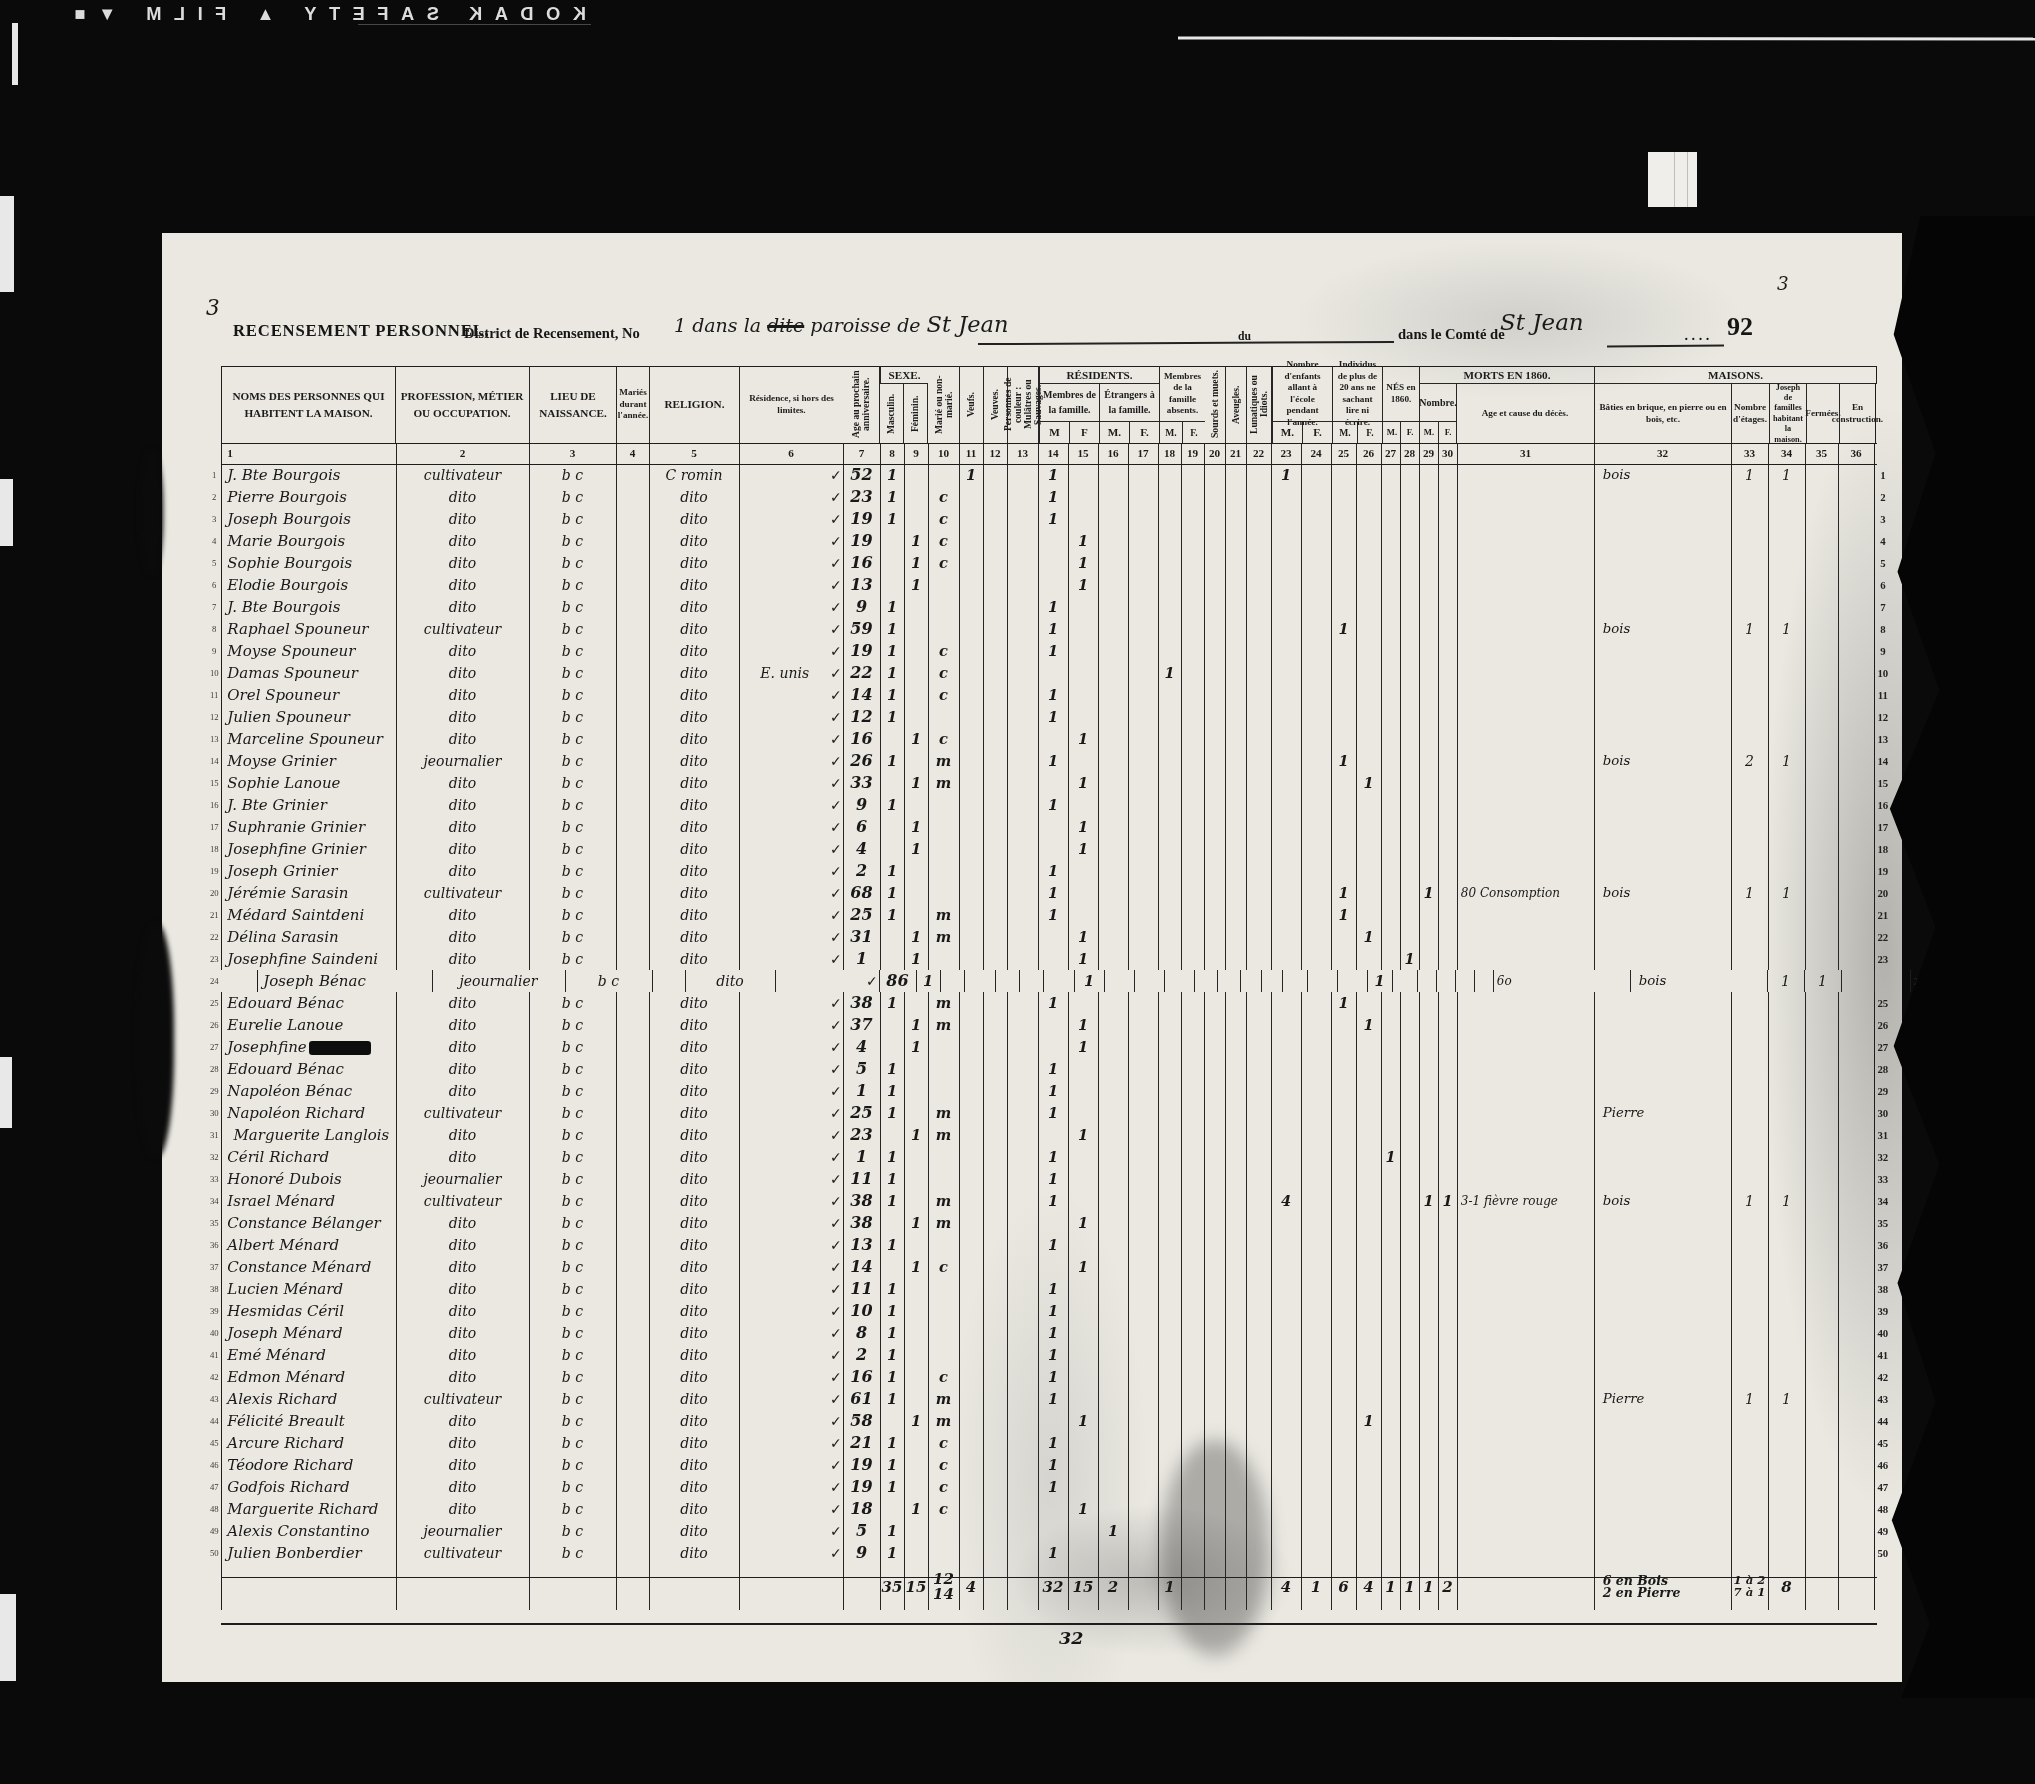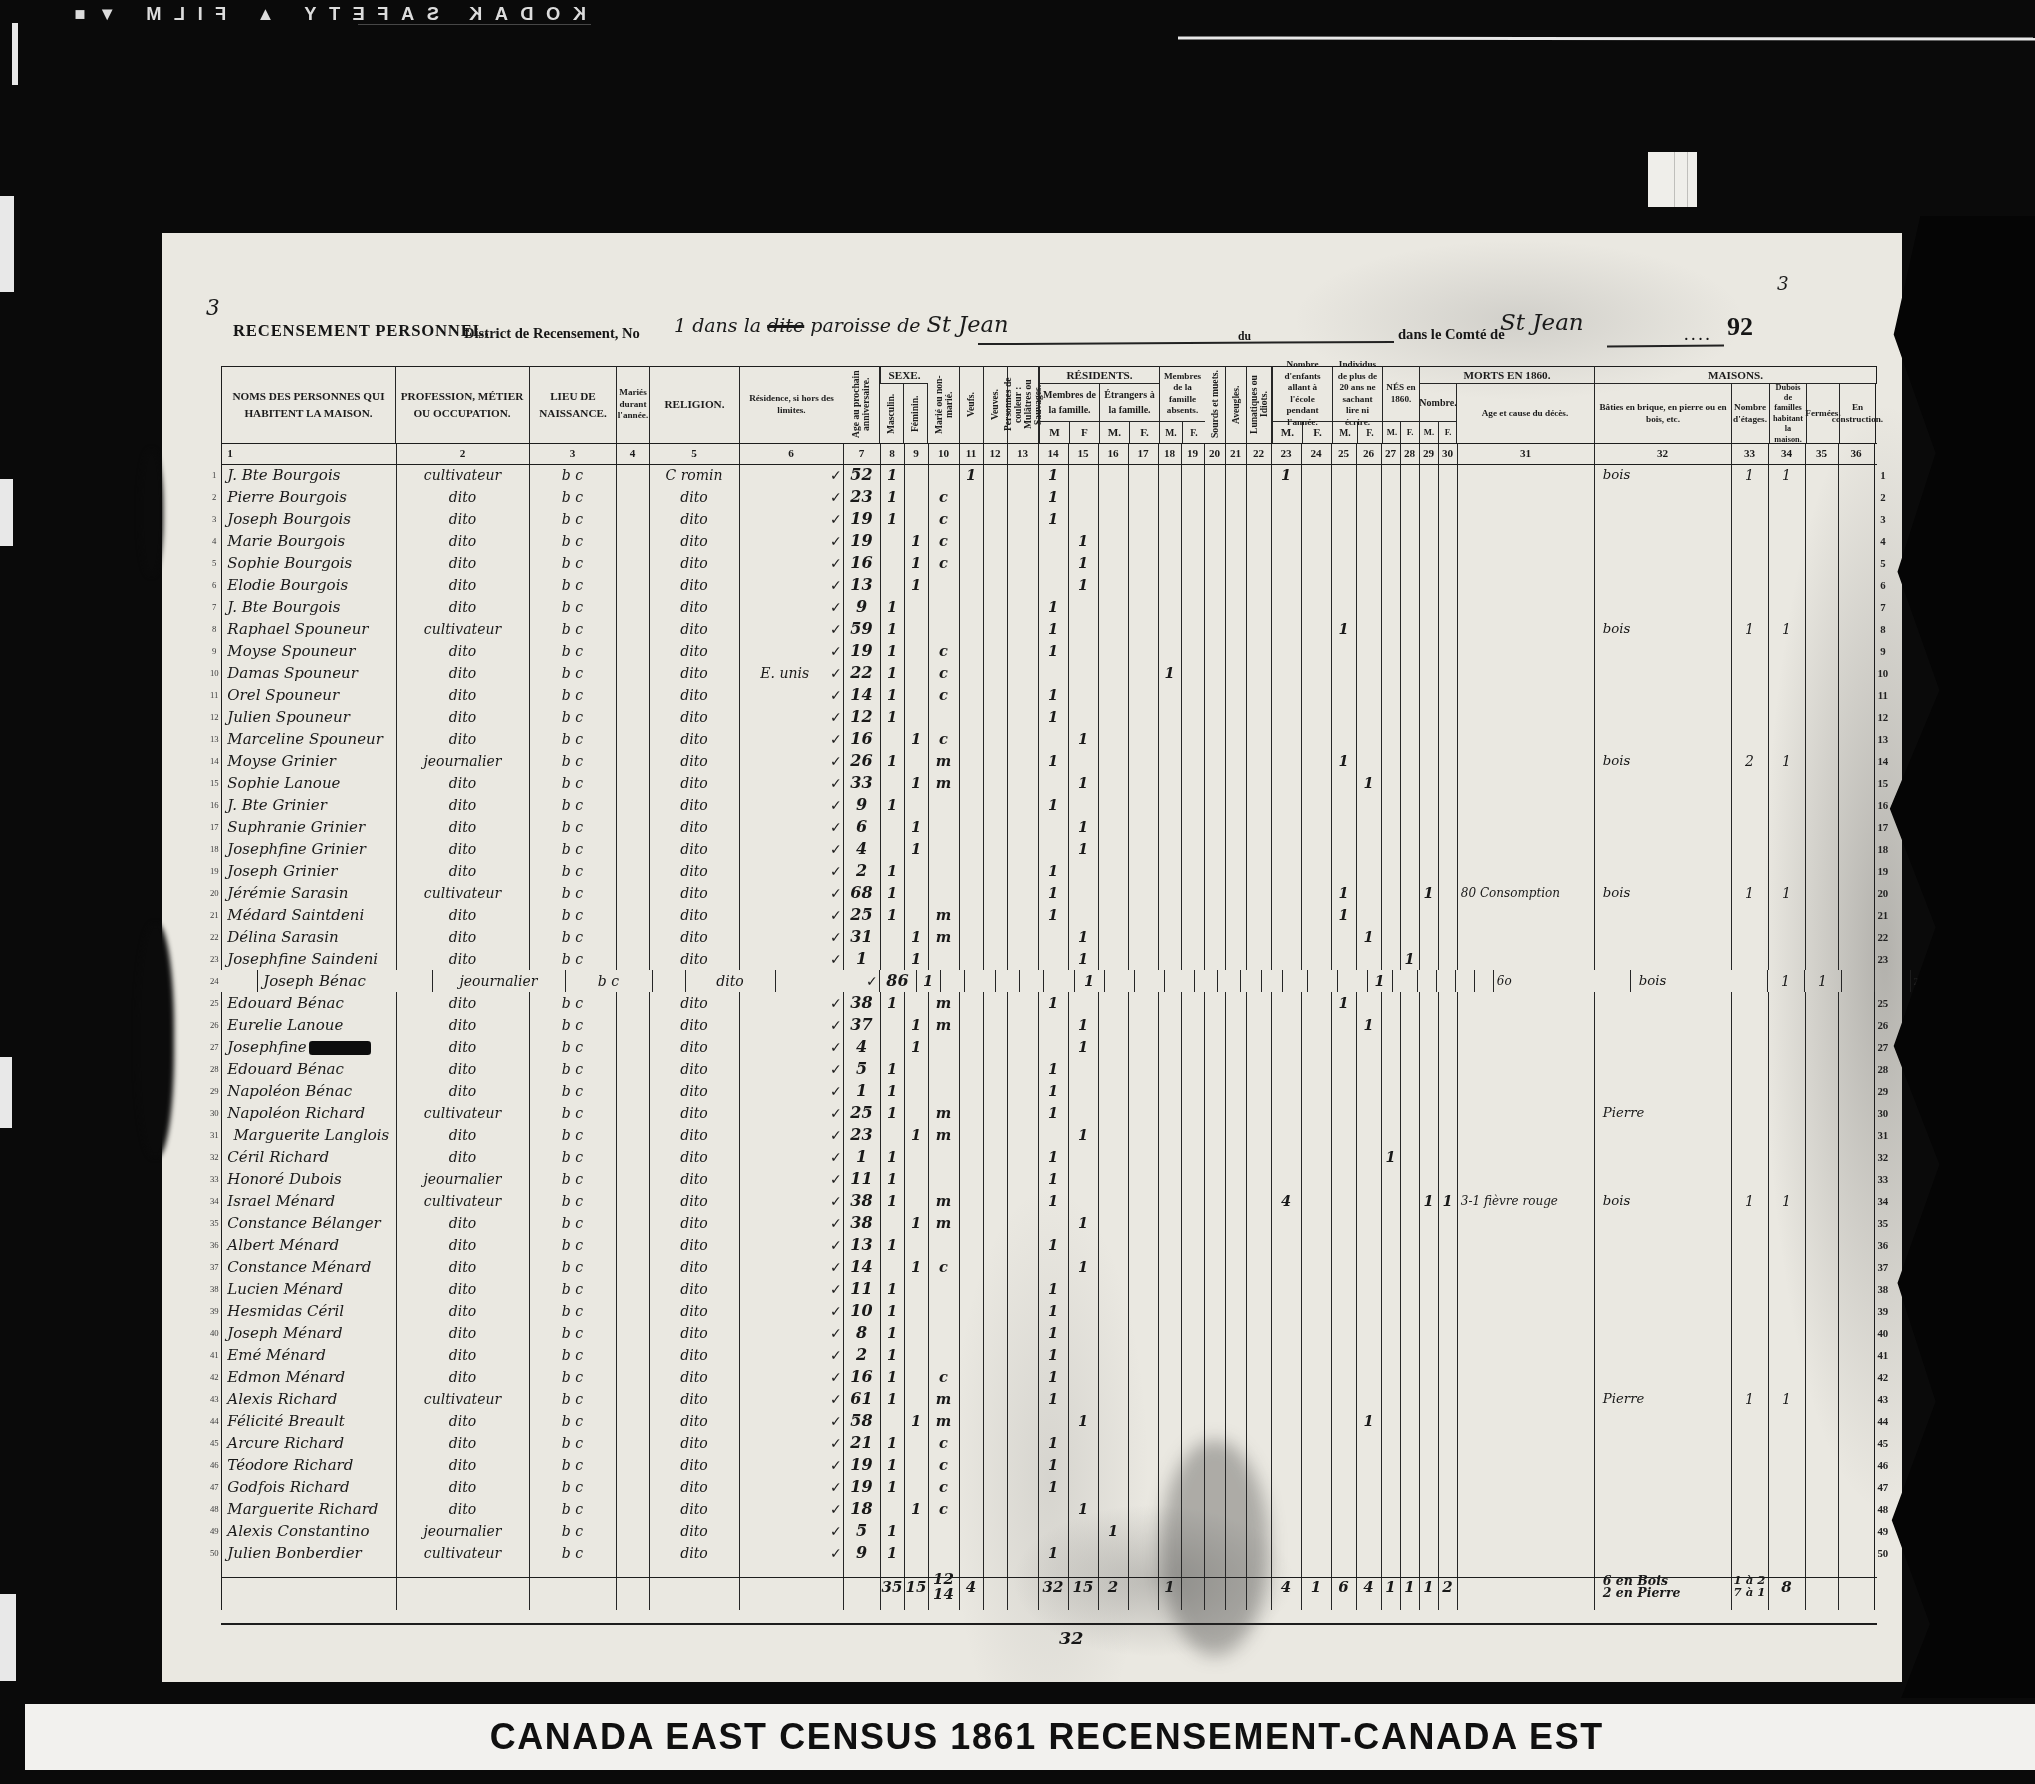--- a/index.html
+++ b/index.html
@@ -171,21 +171,21 @@
         <div class="hc" style="left:1174px;width:19px;top:56px;height:21px;font-size:8.7px;">M.</div>
         <div class="hc" style="left:1192px;width:19px;top:56px;height:21px;font-size:8.7px;">F.</div>
         <div class="hc bb" style="left:1211px;width:175px;top:0;height:18.3px;">MORTS EN 1860.</div>
         <div class="hc bb sub" style="left:1211px;width:37px;top:18.3px;height:38px;">Nombre.</div>
         <div class="hc" style="left:1211px;width:19px;top:56px;height:21px;font-size:8.7px;">M.</div>
         <div class="hc" style="left:1230px;width:19px;top:56px;height:21px;font-size:8.7px;">F.</div>
         <div class="hc small" style="left:1248px;width:137px;top:18.3px;height:59px;">Age et cause du décès.</div>
         <div class="hc bb last" style="left:1386px;width:283px;top:0;height:18.3px;">MAISONS.</div>
         <div class="hc small" style="left:1386px;width:137px;top:18.3px;height:59px;">Bâties en brique, en pierre ou en bois, etc.</div>
         <div class="hc small" style="left:1523px;width:37px;top:18.3px;height:59px;">Nombre d'étages.</div>
-        <div class="hc small" style="left:1561px;width:37px;top:18.3px;height:59px;font-size:8.3px;">Dubois de familles habitant la maison.</div>
+        <div class="hc small" style="left:1561px;width:37px;top:18.3px;height:59px;font-size:8.3px;">Joseph de familles habitant la maison.</div>
         <div class="hc small" style="left:1598px;width:33px;top:18.3px;height:59px;">Fermées.</div>
         <div class="hc small last" style="left:1631px;width:37px;top:18.3px;height:59px;">En construction.</div>
       </div>
       <div class="hrule" style="top:77px;height:0.8px;"></div>
       <div id="numrow">
           <div class="tc k-nL" style="width: 12.5px;"></div>
           <div class="tc k-c1" style="width: 175px;">1</div>
           <div class="tc k-c2" style="width: 133px;">2</div>
           <div class="tc k-c3" style="width: 87px;">3</div>
           <div class="tc k-c4" style="width: 33px;">4</div>
@@ -2276,17 +2276,14 @@
     </div>
 
     <div class="under32" style="left:897px;top:1395px;">32</div>
     <div class="smudge sm1"></div>
   </div>
 
   <div class="torn-right"></div>
   <div class="blob b1"></div>
   <div class="blob b2"></div>
 
-  <div class="banner bottom-banner">
-    <span>CANADA EAST CENSUS  1861  RECENSEMENT-CANADA EST</span>
-  </div>
 </div>
 
 
 </body></html>

